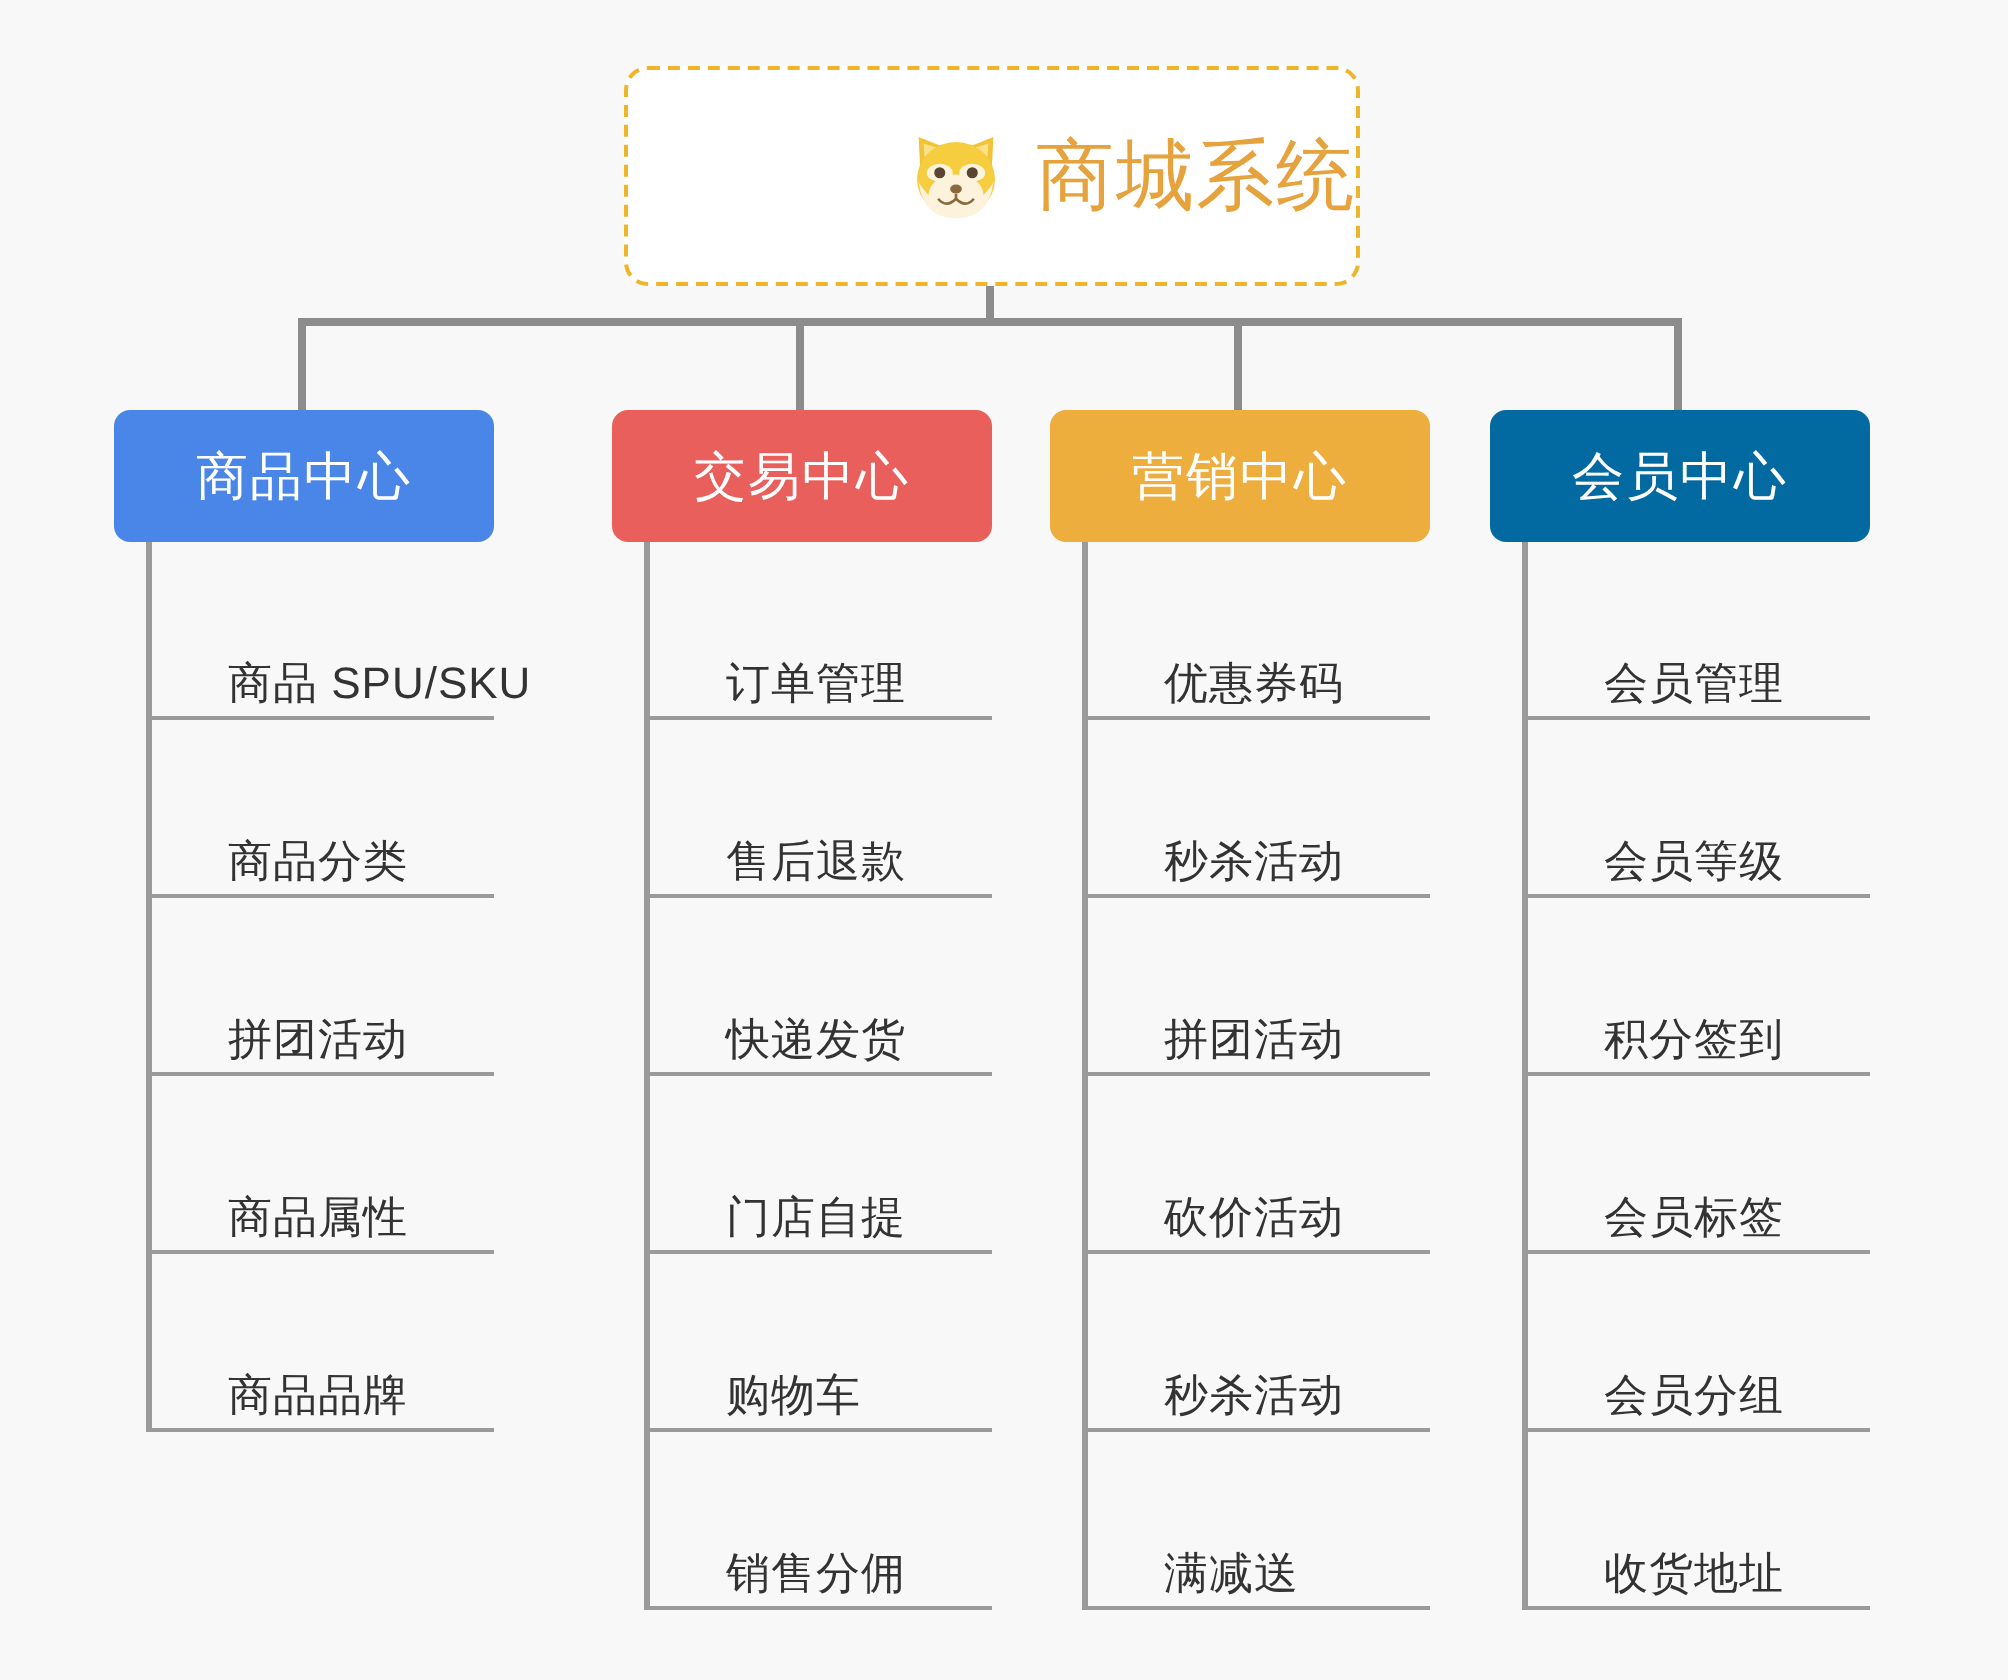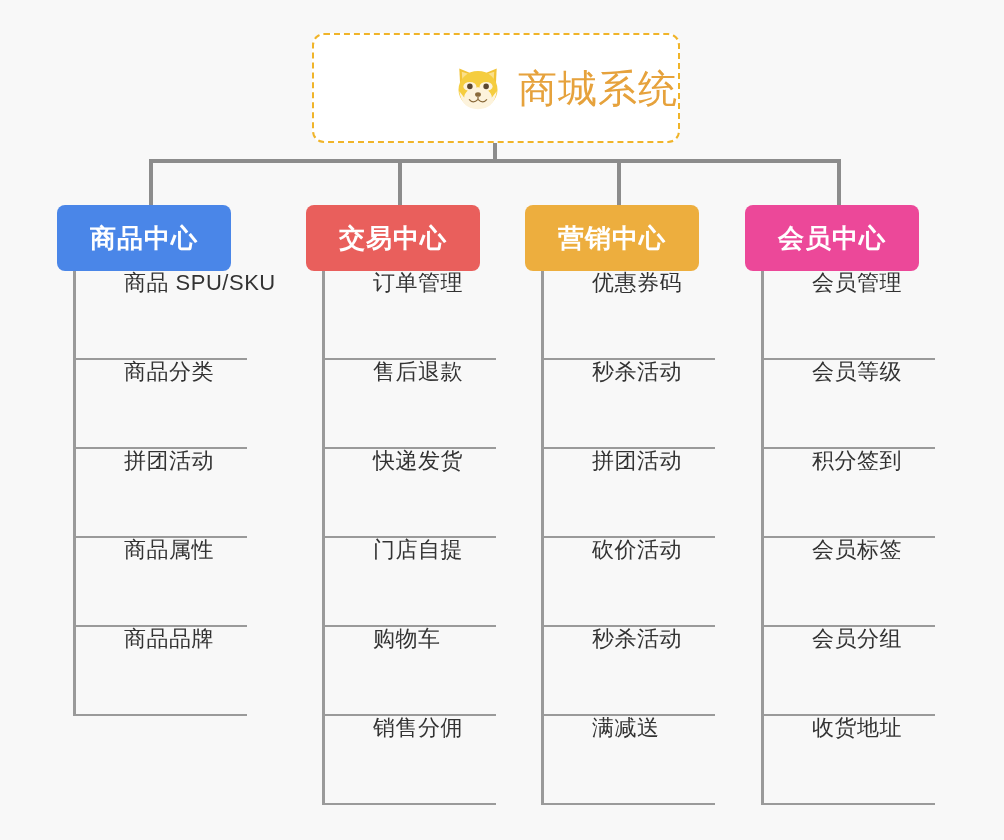--- a/index.html
+++ b/index.html
@@ -79,47 +79,46 @@
   }
 
   
   .column {
     position: absolute;
     top: 205px;
     width: 190px;
   }
 
   .col-header {
-    width: 174px;
+    width: 190px;
     height: 66px;
     border-radius: 8px;
     display: flex;
     align-items: center;
     justify-content: center;
     color: #ffffff;
     font-size: 26px;
     letter-spacing: 1px;
-    font-weight: bold;
   }
 
   
   .leaf-list {
     position: relative;
     margin-left: 16px;
     border-left: 3px solid #9a9a9a;
     padding-top: 0;
   }
 
   .leaf-item {
     position: relative;
     height: 89px;
     display: flex;
-    align-items: flex-start;
+    align-items: flex-end;
     border-bottom: 2px solid #9a9a9a;
-    padding-left: 48px;
+    padding-left: 38px;
     padding-bottom: 4px;
   }
 
   .leaf-label {
     font-size: 22px;
     color: #333333;
     line-height: 1.1;
     white-space: nowrap;
     letter-spacing: 0.5px;
   }
@@ -235,21 +234,21 @@
       <div class="leaf-item">
           <span class="leaf-label">秒杀活动</span>
         </div>
       <div class="leaf-item">
           <span class="leaf-label">满减送</span>
         </div>
     </div>
   </div>
 
   <div class="column" style="left:745px">
-    <div class="col-header" style="background:#ec4899">
+    <div class="col-header" style="background:#0369a1">
       <span>会员中心</span>
     </div>
     <div class="leaf-list">
       <div class="leaf-item">
           <span class="leaf-label">会员管理</span>
         </div>
       <div class="leaf-item">
           <span class="leaf-label">会员等级</span>
         </div>
       <div class="leaf-item">

